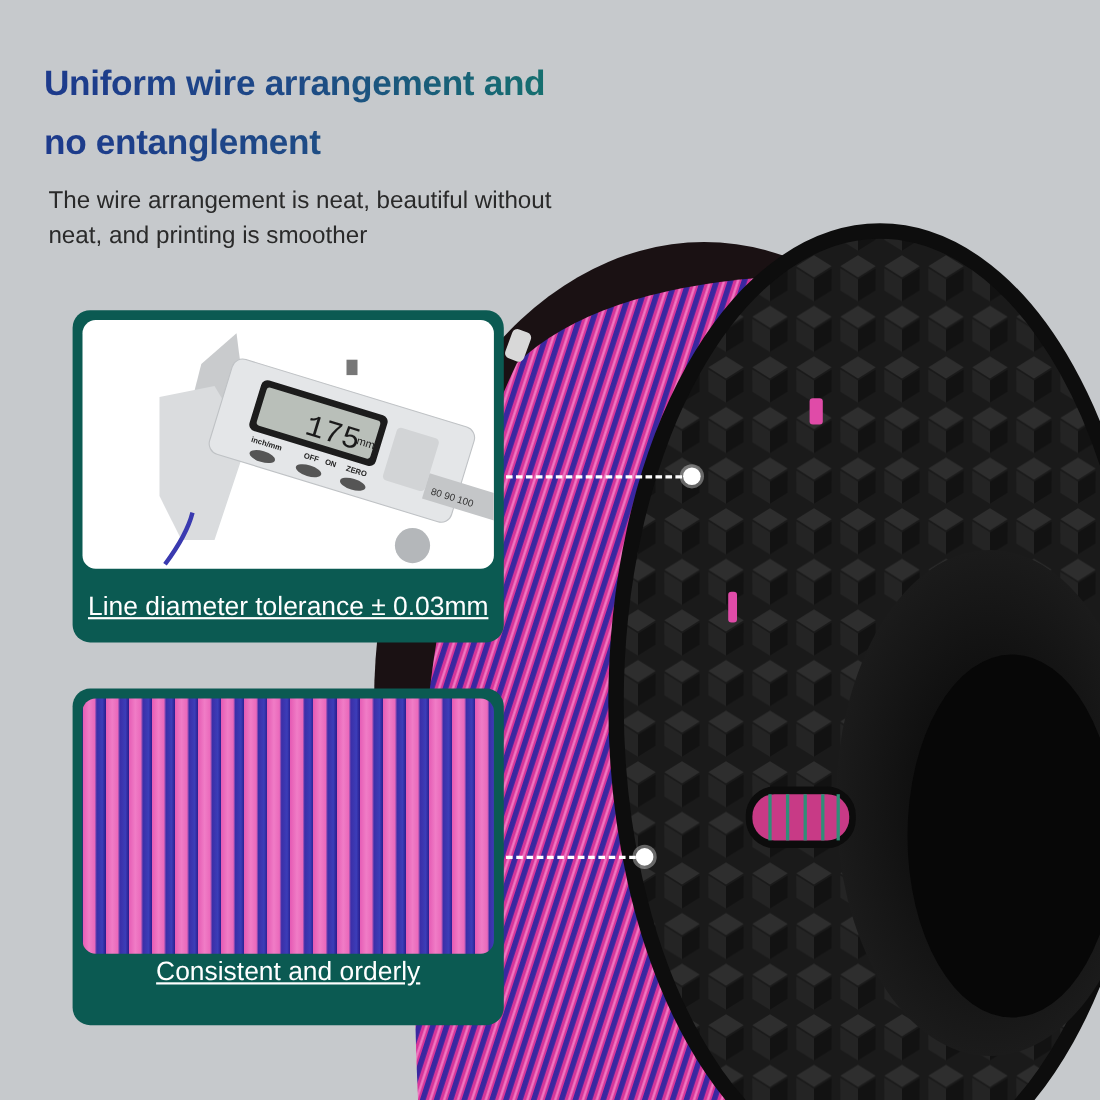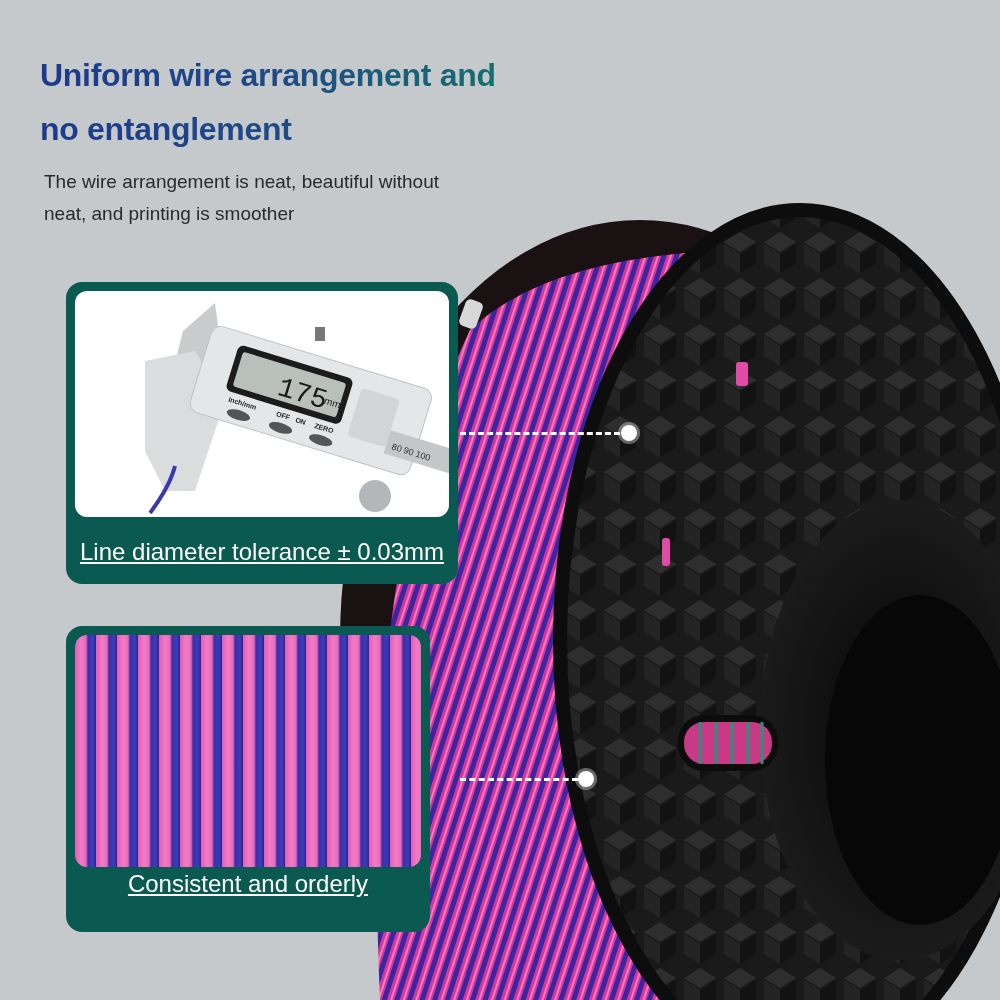--- a/index.html
+++ b/index.html
@@ -10,32 +10,32 @@
     font-family: "Liberation Sans", sans-serif;
   }
   .headline {
     position: absolute; left: 40px; top: 48px; width: 660px;
     font-size: 32px; font-weight: 700; line-height: 54px; letter-spacing: -0.3px;
     background: linear-gradient(90deg, #1d3a8c 0%, #1e4a86 35%, #15706e 70%, #138a68 100%);
     -webkit-background-clip: text; background-clip: text; color: transparent;
   }
   .subtitle {
     position: absolute; left: 44px; top: 166px; width: 600px;
-    font-size: 19px; line-height: 32px; color: #2a2a2a;
+    font-size: 22px; line-height: 32px; color: #2a2a2a;
   }
 
   
   .spool { position: absolute; left: 0; top: 0; width: 1000px; height: 1000px; }
 
   .card {
     position: absolute; background: #0b5a52; border-radius: 16px;
     overflow: hidden;
   }
   .card1 { left: 66px; top: 282px; width: 392px; height: 302px; }
-  .card2 { left: 66px; top: 626px; width: 364px; height: 306px; }
+  .card2 { left: 66px; top: 626px; width: 392px; height: 306px; }
   .card-media {
     position: absolute; left: 9px; top: 9px; right: 9px;
     border-radius: 12px 12px 0 0; overflow: hidden;
   }
   .card1 .card-media { height: 226px; background: #ffffff; border-radius: 12px; }
   .card2 .card-media {
     height: 232px; border-radius: 12px;
     background: repeating-linear-gradient(90deg,
       #e55bb4 0px, #f07cc6 6px, #ea69bb 11px, #3b2fa8 13px, #3c3db8 18px, #2a1f90 21px, #e55bb4 21px);
   }

